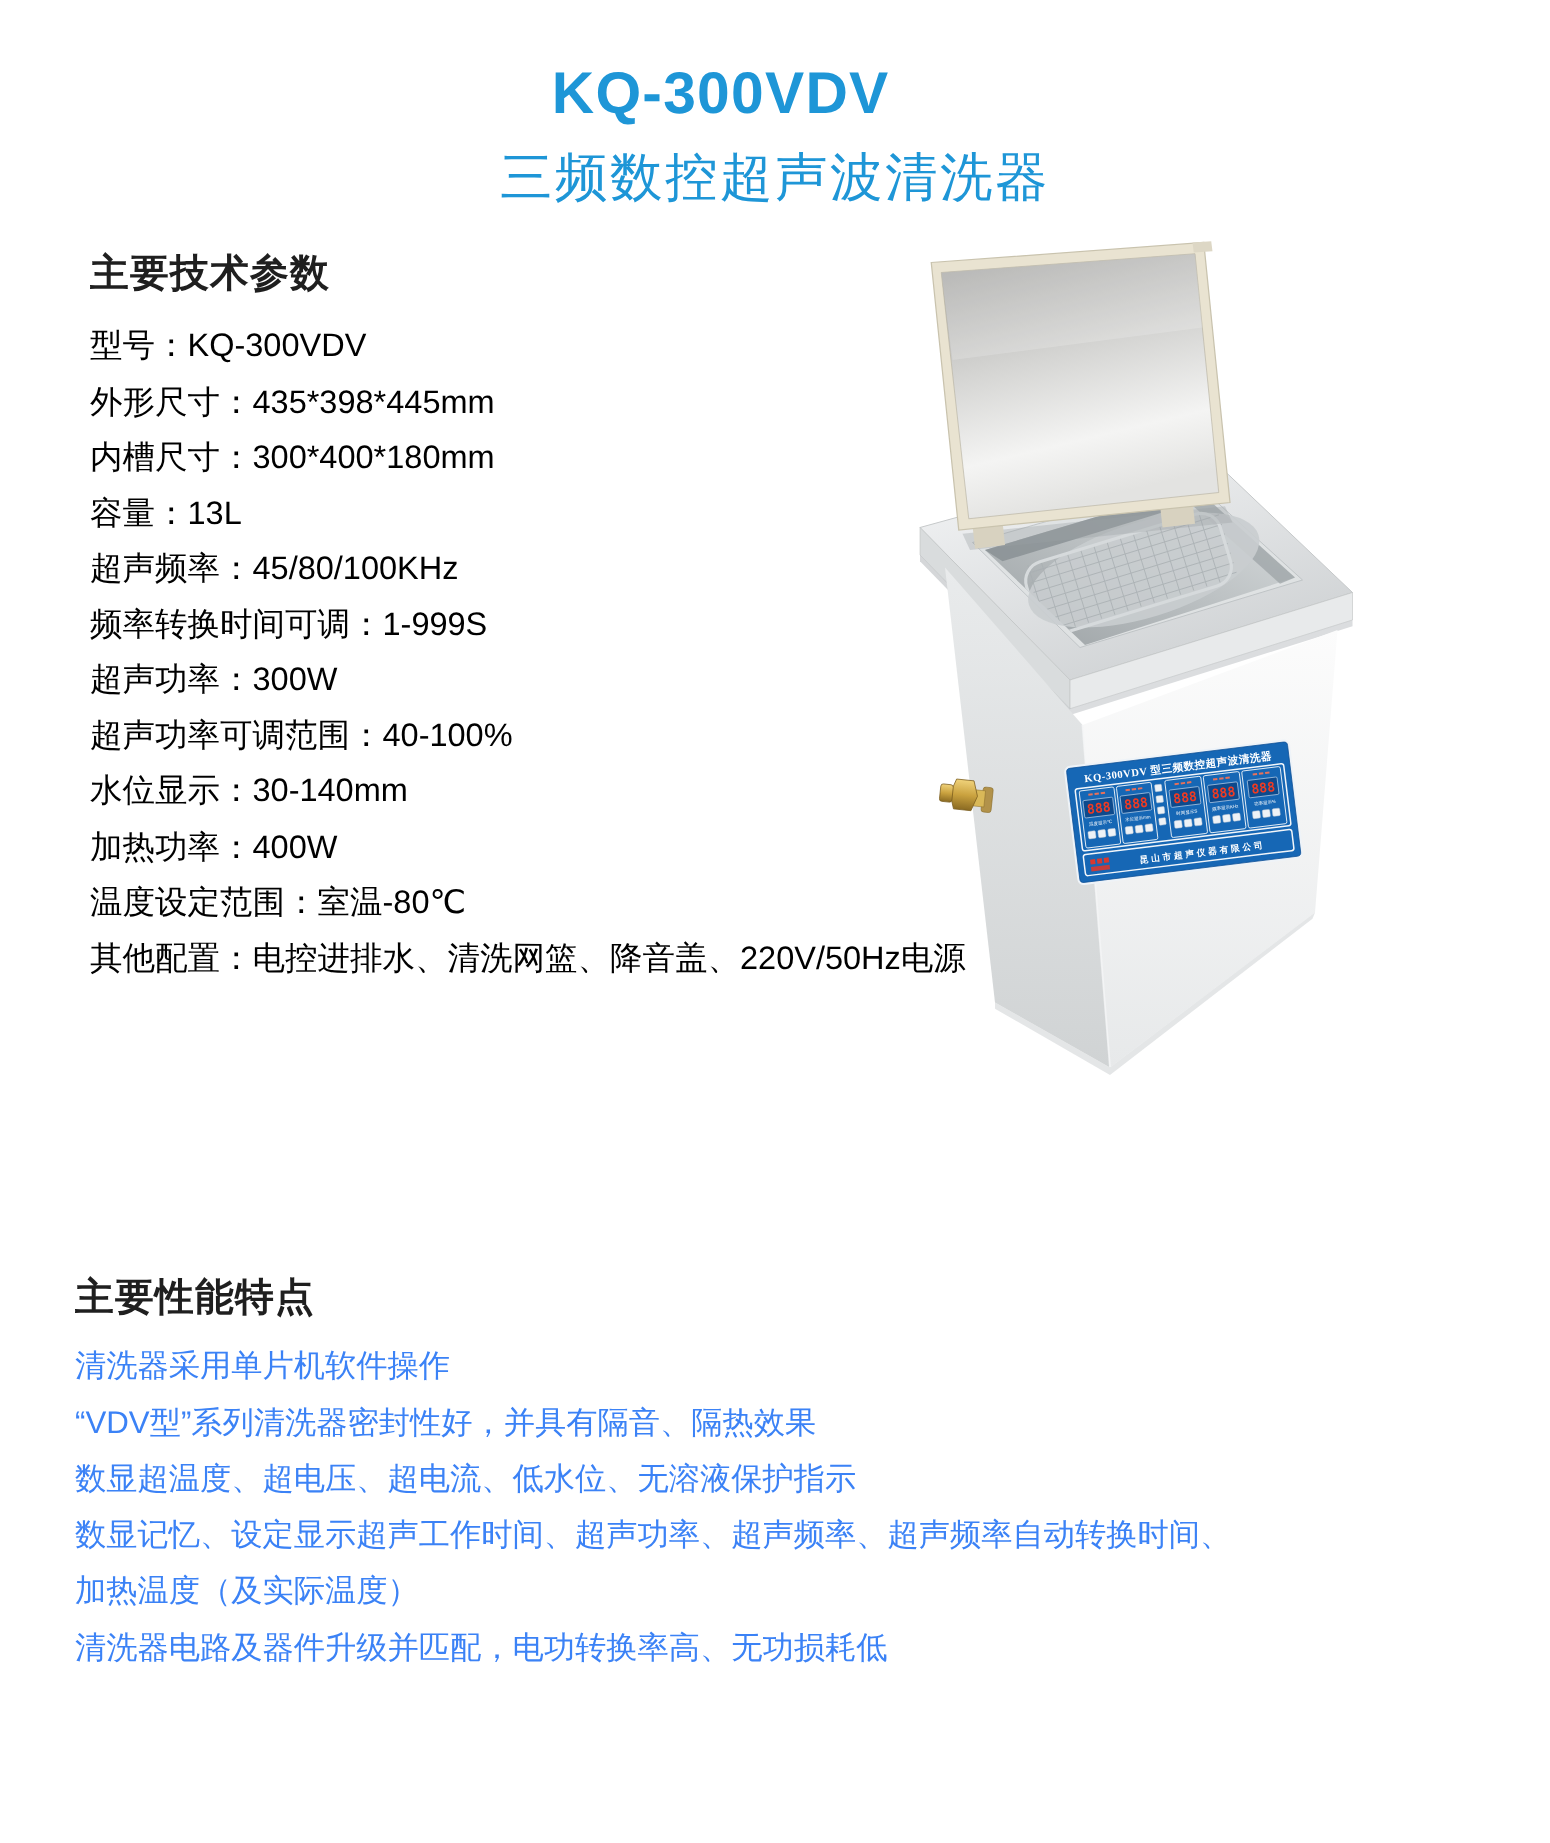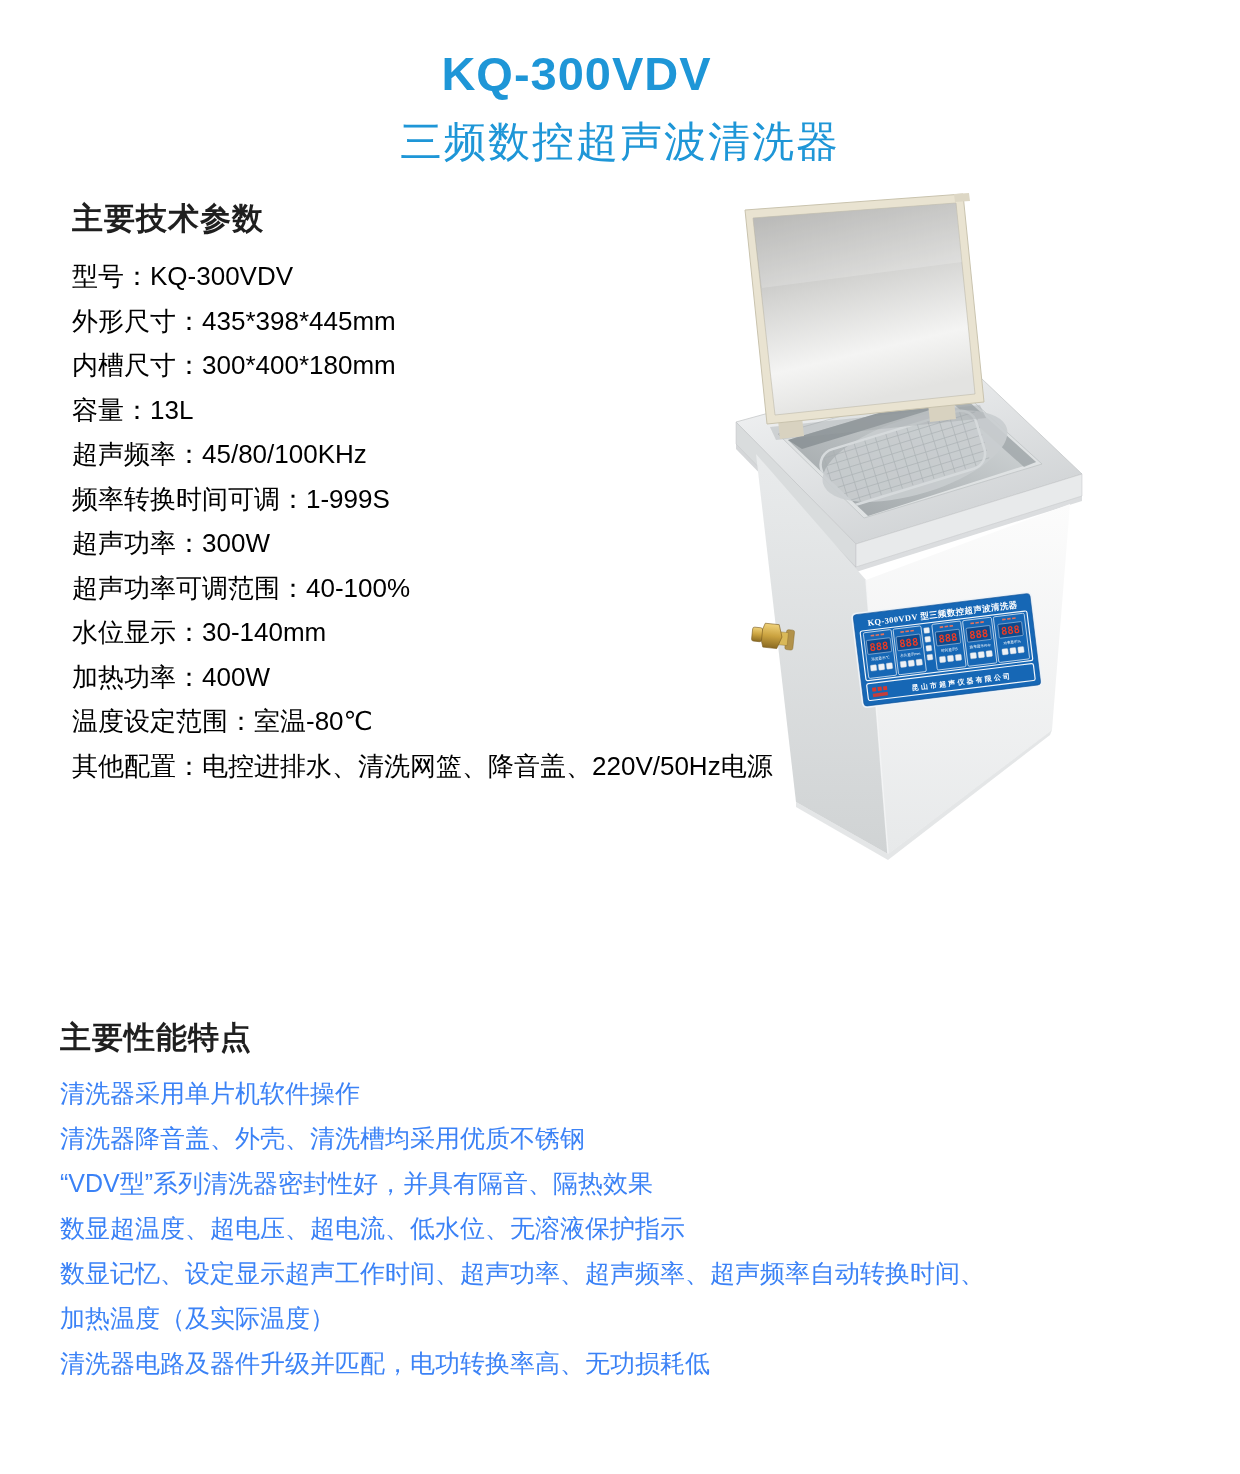--- a/index.html
+++ b/index.html
@@ -244,21 +244,20 @@
         <text x="100" y="82" text-anchor="middle" font-size="7" font-weight="bold" fill="#ffffff" letter-spacing="2.2">昆山市超声仪器有限公司</text>
       </g>
     </svg>
   </figure>
 
   <section class="features">
     <h3>主要性能特点</h3>
     <div>
 
     <p>清洗器采用单片机软件操作</p>
-        <p>清洗器降音盖、外壳、清洗槽均采用优质不锈钢</p>
         <p>“VDV型”系列清洗器密封性好，并具有隔音、隔热效果</p>
         <p>数显超温度、超电压、超电流、低水位、无溶液保护指示</p>
         <p>数显记忆、设定显示超声工作时间、超声功率、超声频率、超声频率自动转换时间、</p>
         <p>加热温度（及实际温度）</p>
         <p>清洗器电路及器件升级并匹配，电功转换率高、无功损耗低</p>
       </div>
   </section>
 
 </div>
 

